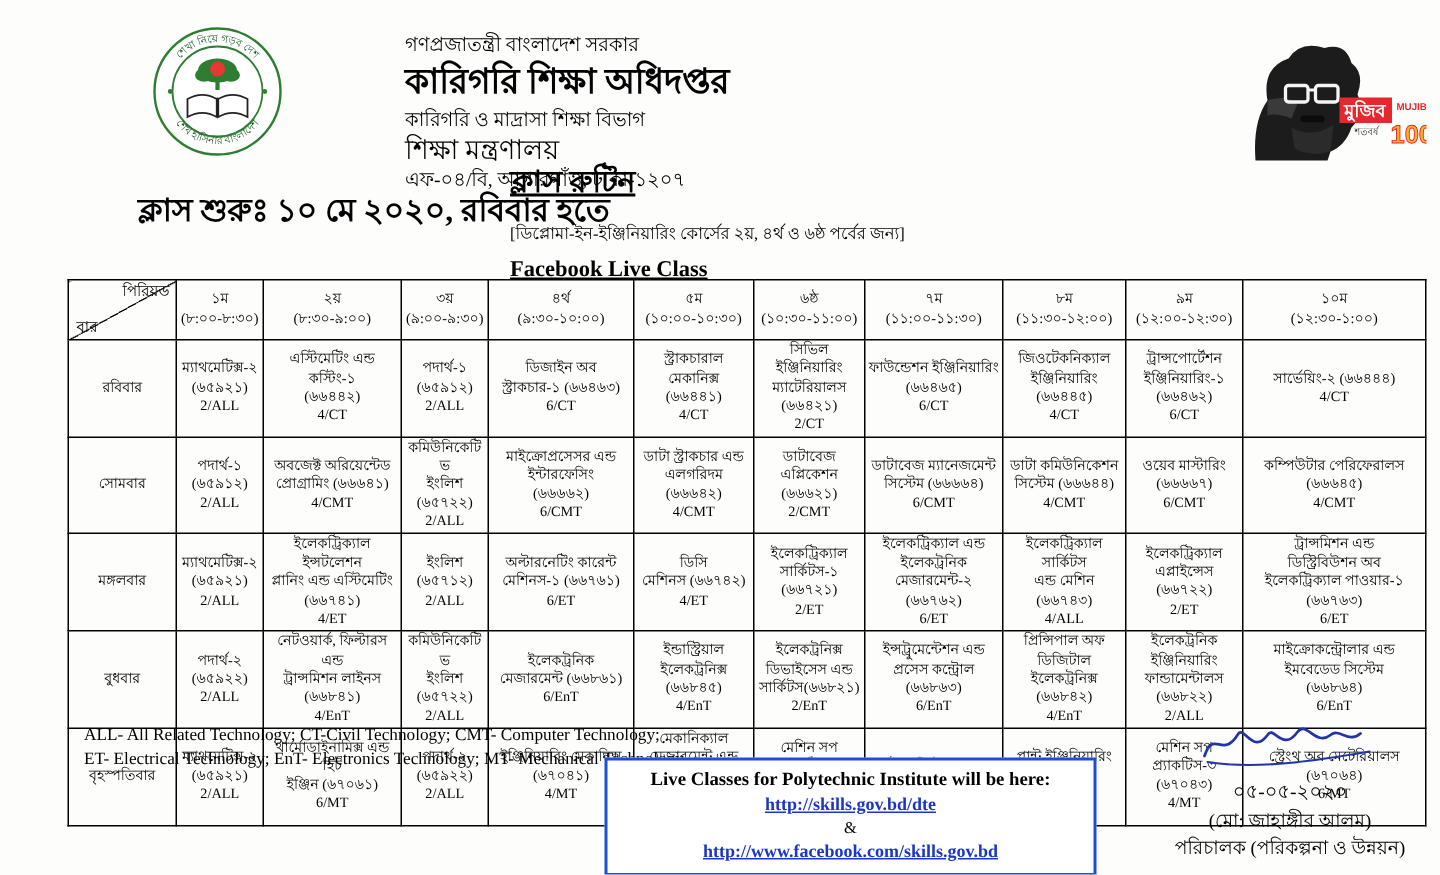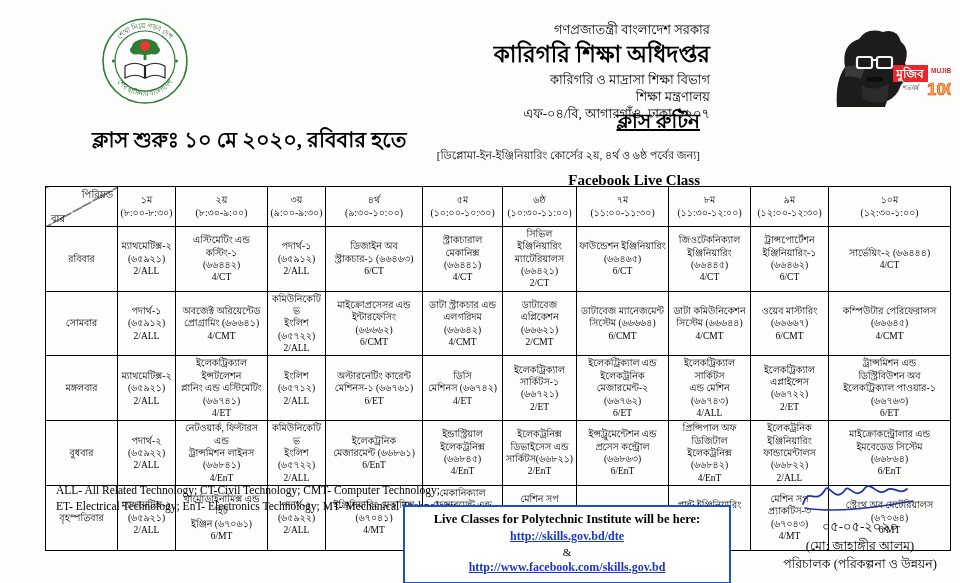--- a/index.html
+++ b/index.html
@@ -1,27 +1,27 @@
 <!DOCTYPE html>
 <html><head>
 <meta charset="utf-8">
 <style>
   html,body{margin:0;padding:0;}
   body{
     width:960px;height:583px;position:relative;background:#fdfdfc;
     font-family:"Liberation Serif","DejaVu Serif",serif;color:#000;overflow:hidden;
   }
   .abs{position:absolute;}
-  .ctr{text-align:right;}
+  .ctr{text-align:left;}
   
   .gov-head{left:270px;top:22px;width:440px;line-height:1.3;}
   .gov-line1{font-size:13px;}
   .gov-line2{font-size:23px;font-weight:bold;margin:1px 0 2px 0;}
   .gov-line3{font-size:13px;}
-  .gov-line4{font-size:13px;}
+  .gov-line4{font-size:18px;}
   .gov-line5{font-size:13px;}
   
   .start-note{left:92px;top:124px;width:320px;font-size:21px;font-weight:bold;}
   .title-col{left:340px;top:106px;width:360px;}
   .routine-title{font-size:20px;font-weight:bold;text-decoration:underline;}
   .routine-sub{font-size:11px;font-weight:normal;margin-top:8px;}
   .fb-live{font-size:15px;font-weight:bold;text-decoration:underline;margin-top:6px;font-family:"Liberation Serif",serif;}
   
   table.routine{
     position:absolute;left:45px;top:186px;width:905px;border-collapse:collapse;table-layout:fixed;

